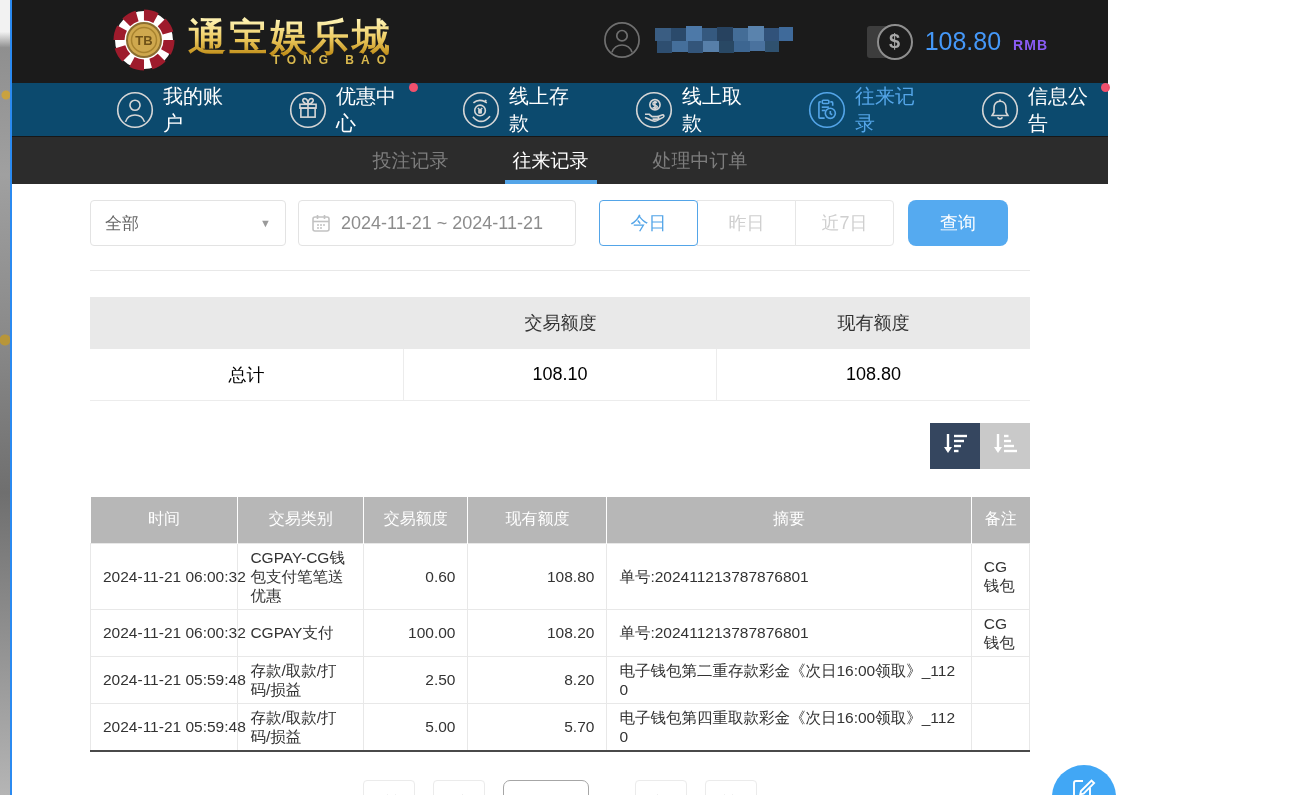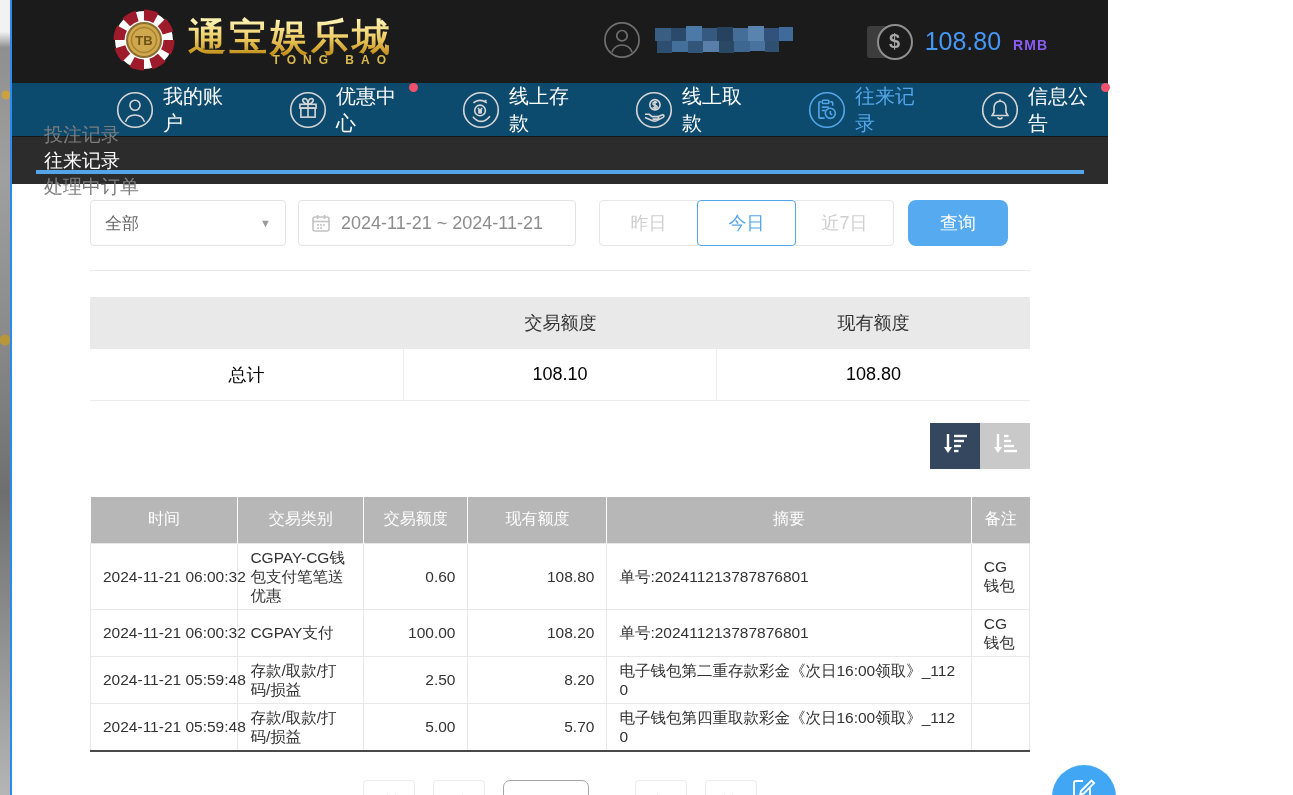--- a/index.html
+++ b/index.html
@@ -38,21 +38,21 @@
 
   
   .main-nav{ height:54px; background:#0c4a6e; border-bottom:1px solid #171717; display:flex; align-items:center; padding-left:104px; gap:46px; }
   .nav-item{ display:flex; align-items:center; gap:9px; color:#fff; font-size:20px; cursor:pointer; position:relative; padding-right:10px; }
   .nav-item .icon-wrap{ width:38px; height:38px; color:#d6d6d6; }
   .nav-item.active{ color:#54a5e8; }
   .nav-item.active .icon-wrap{ color:#54a5e8; }
   .badge-dot{ position:absolute; top:0px; right:-2px; width:9px; height:9px; border-radius:50%; background:#f1506c; }
 
   
-  .sub-nav{ height:47px; background:#2c2c2c; display:flex; justify-content:center;flex-direction:column; }
+  .sub-nav{ height:47px; background:#2c2c2c; display:flex; justify-content:center; }
   .tab{ height:100%; display:flex; align-items:center; padding:0 8px; margin:0 24px; color:#7d7d7d; font-size:19px; cursor:pointer; position:relative; }
   .tab.active{ color:#fff; }
   .tab.active::after{ content:''; position:absolute; left:0; right:0; bottom:0; height:4px; background:#54a5e8; }
 
   
   .content{ padding:0 78px; }
   .filter-row{ margin-top:16px; display:flex; align-items:center; }
   .select-box{ width:196px; height:46px; border:1px solid #e3e3e3; border-radius:4px; display:flex; align-items:center; justify-content:space-between; padding:0 14px; color:#666; font-size:17px; cursor:pointer; background:#fff; }
   .caret{ color:#9a9a9a; font-size:11px; }
   .date-box{ margin-left:12px; width:278px; height:46px; border:1px solid #e3e3e3; border-radius:4px; display:flex; align-items:center; gap:10px; padding:0 12px; color:#8c8c8c; font-size:18px; cursor:pointer; background:#fff; }
@@ -264,22 +264,22 @@
             <line x1="6" y1="12" x2="8" y2="12"></line>
               <line x1="9" y1="12" x2="11" y2="12"></line>
               <line x1="12" y1="12" x2="14" y2="12"></line>
             <line x1="6" y1="15" x2="8" y2="15"></line>
               <line x1="9" y1="15" x2="11" y2="15"></line>
           </svg>
         </span>
         <span>2024-11-21 ~ 2024-11-21</span>
       </div>
       <div class="quick-group">
+        <div class="quick-btn active">今日</div>
         <div class="quick-btn">昨日</div>
-        <div class="quick-btn active">今日</div>
         <div class="quick-btn">近7日</div>
       </div>
       <button class="search-btn">查询</button>
     </div>
 
     <div class="divider"></div>
 
     <div class="summary">
       <div class="sum-row sum-head">
         <div class="sum-c1"></div>

